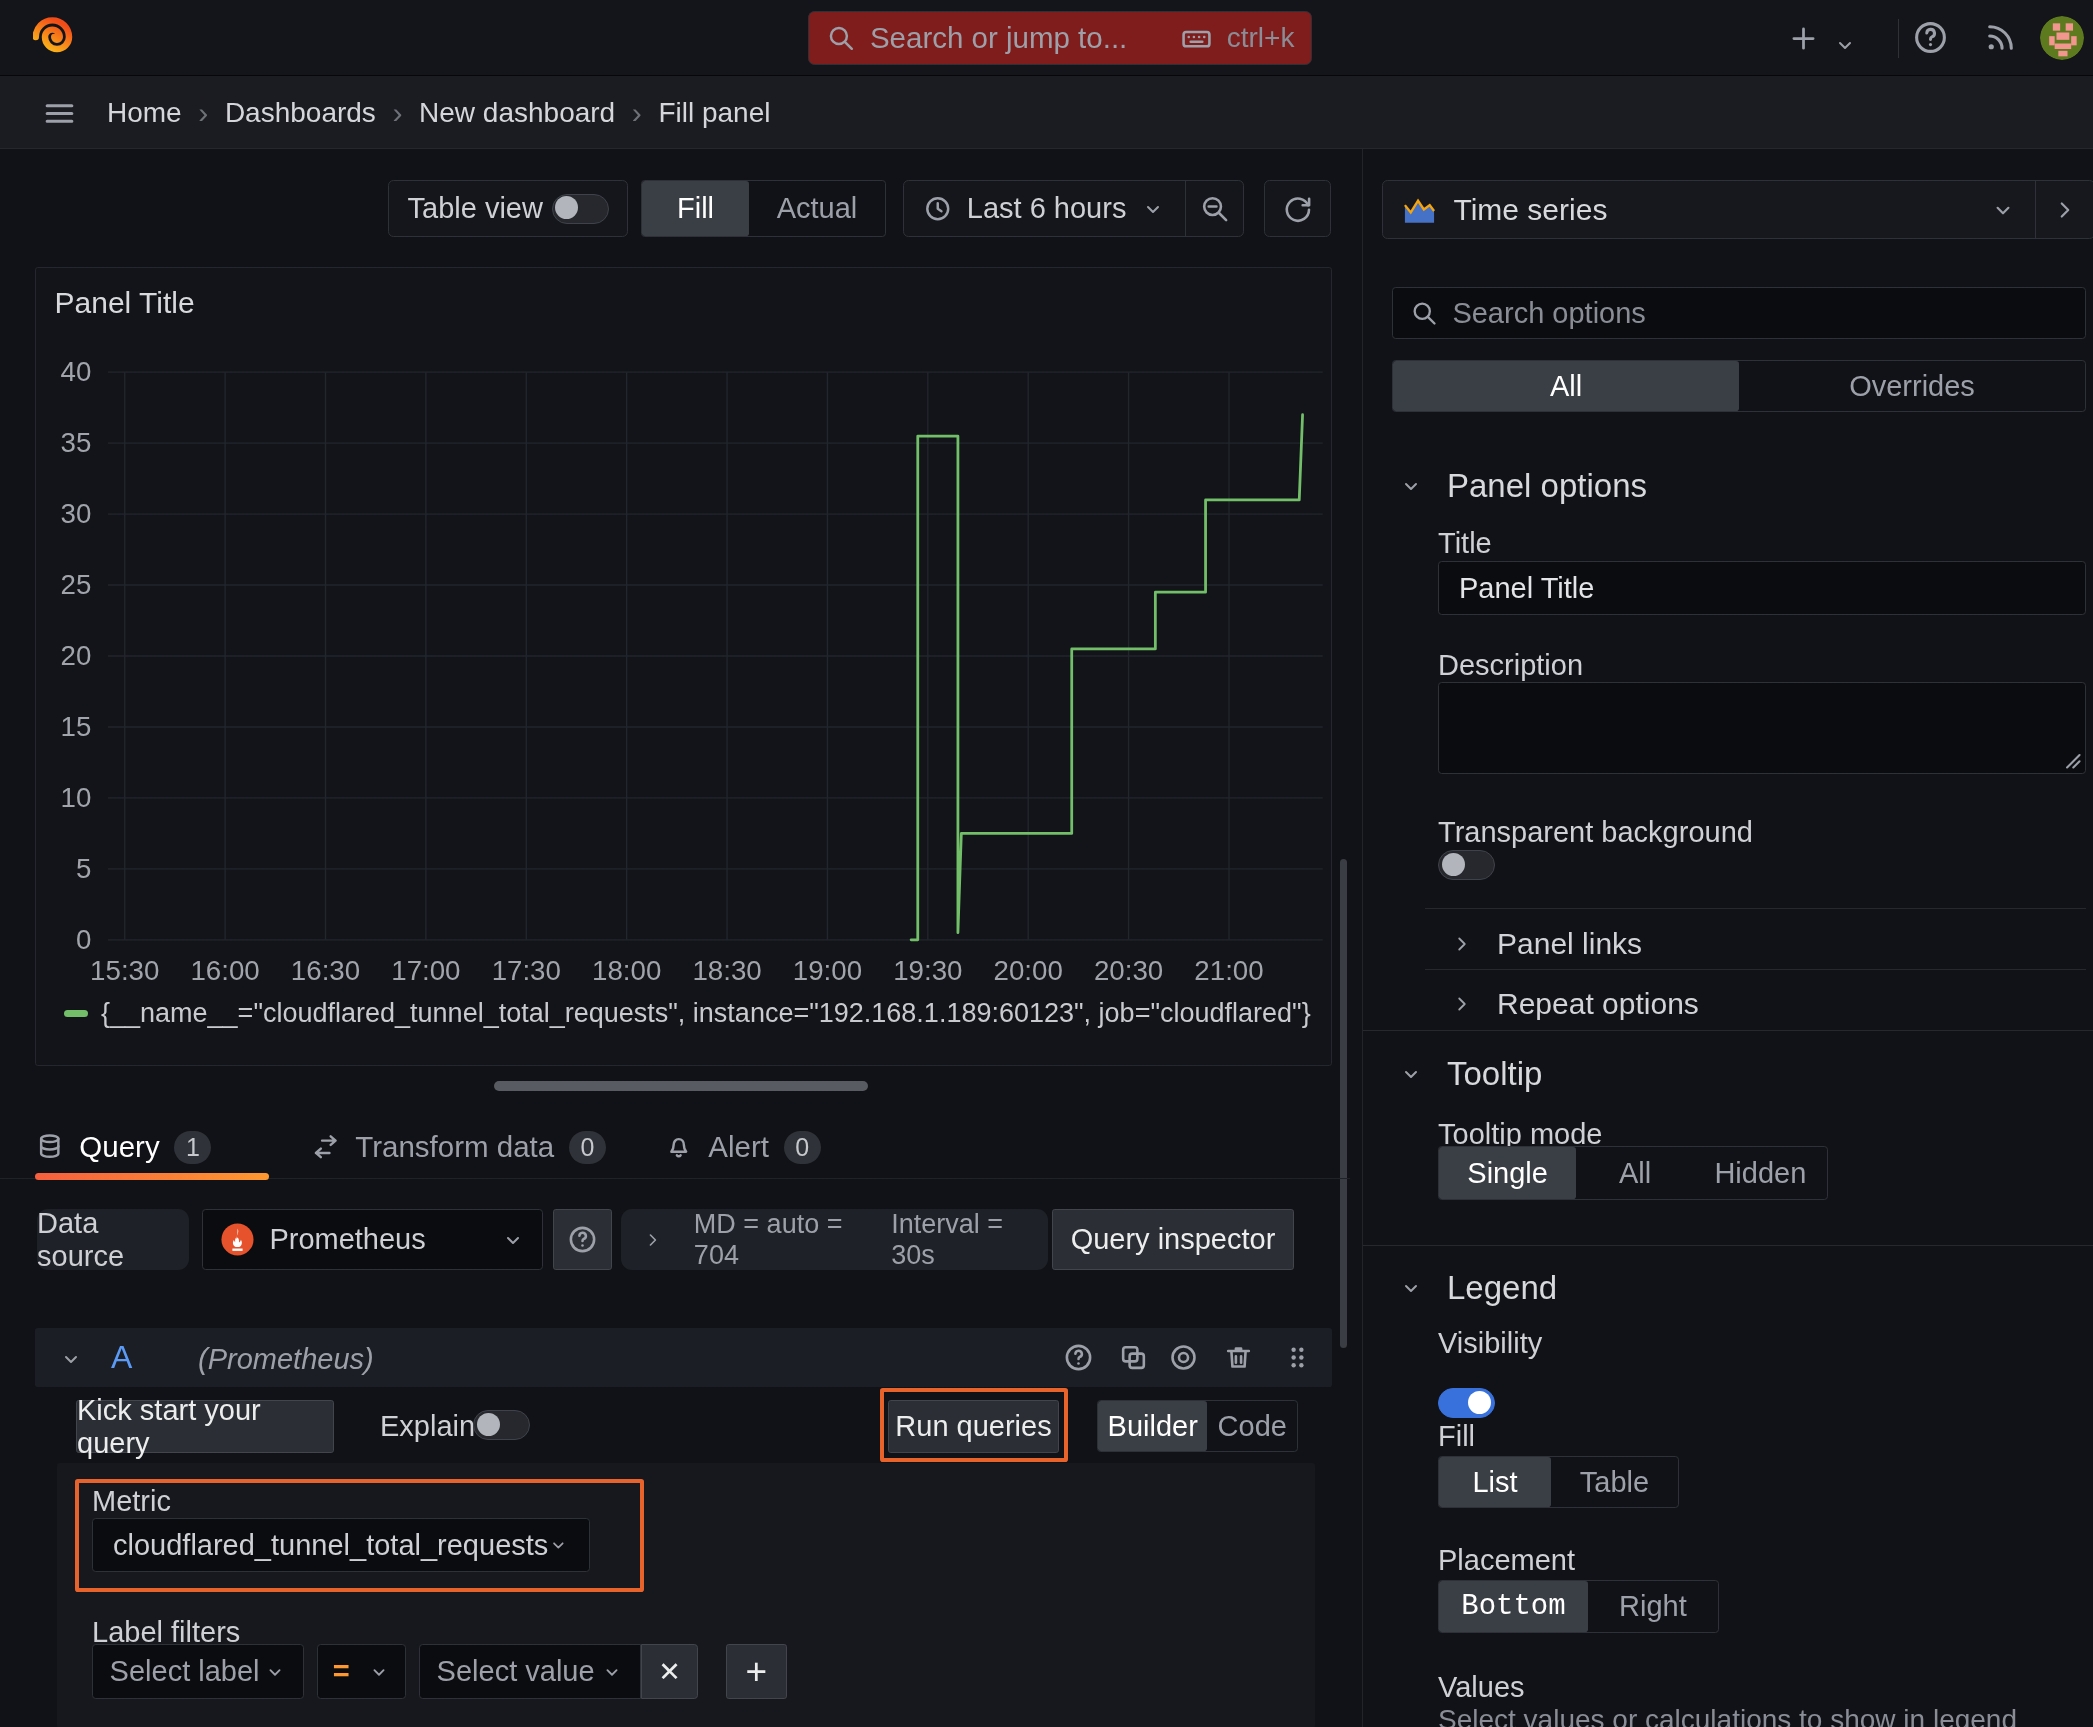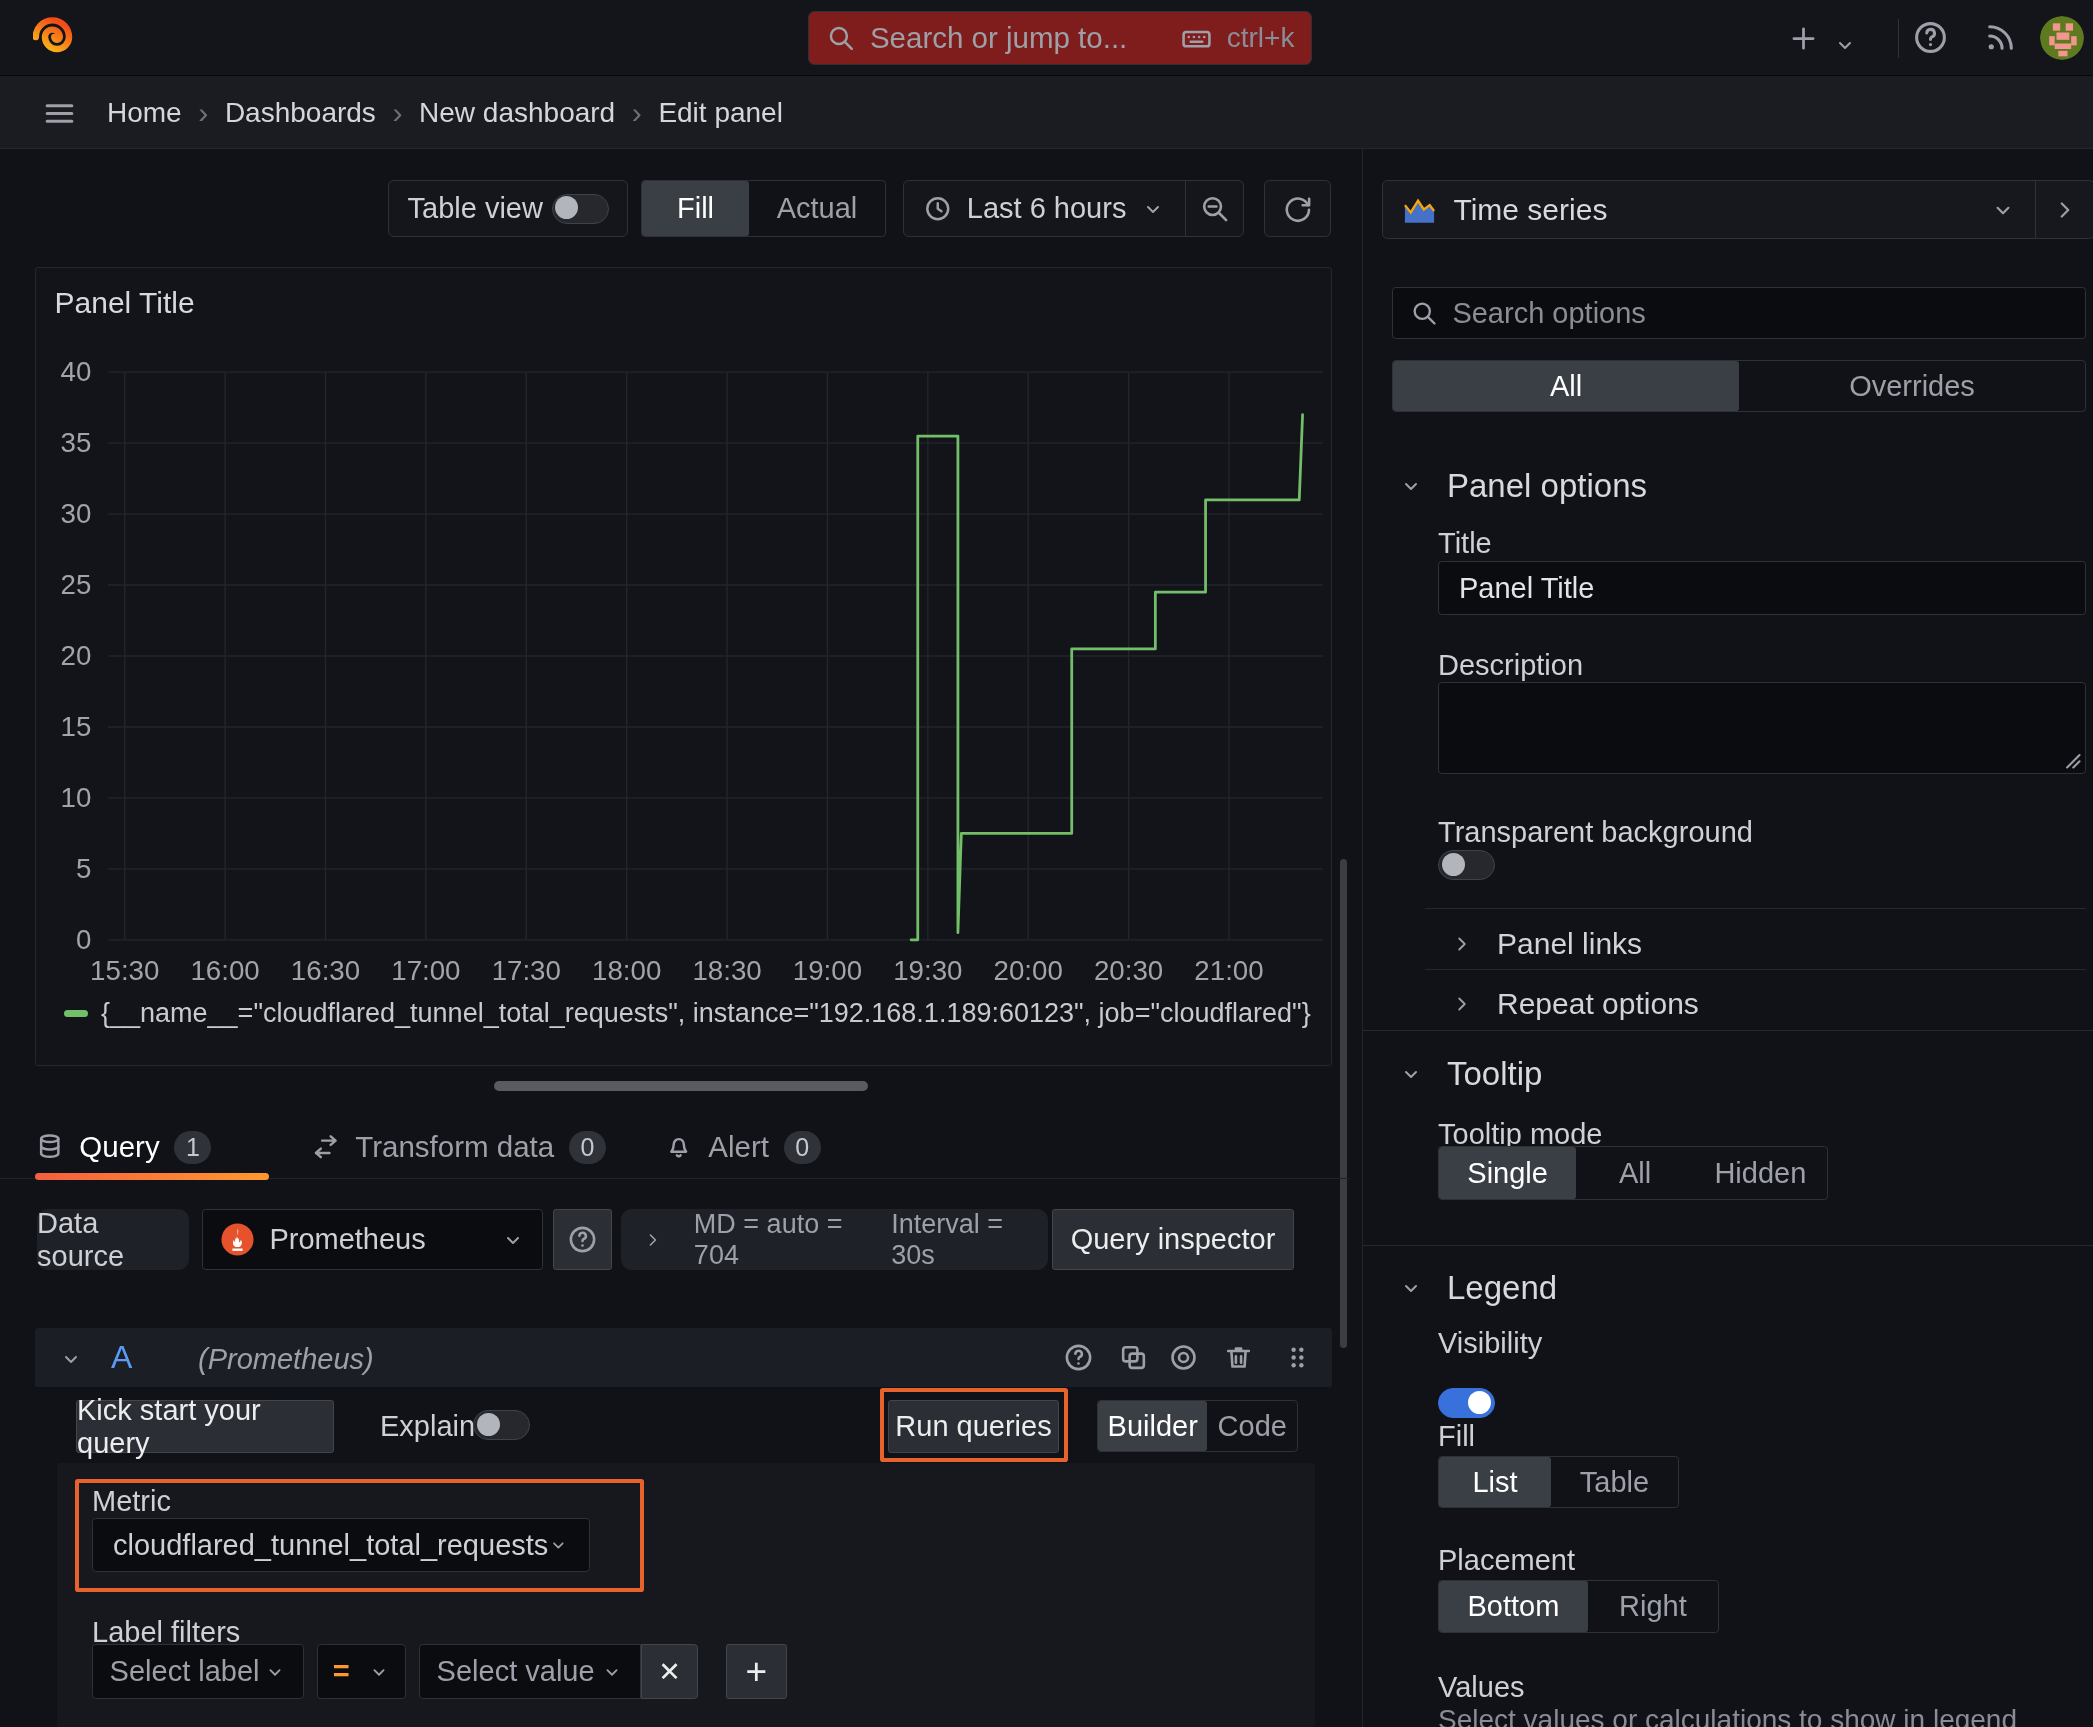--- a/index.html
+++ b/index.html
@@ -154,21 +154,21 @@
         <path d="M4 7h16M4 12h16M4 17h16"></path>
       </svg>
   </div>
   <div class="abs row" style="left:107px;top:0;height:73px;">
     <span class="crumb">Home</span>
     <span class="crumb-sep">›</span>
     <span class="crumb">Dashboards</span>
     <span class="crumb-sep">›</span>
     <span class="crumb">New dashboard</span>
     <span class="crumb-sep">›</span>
-    <span class="crumb dim">Edit panel</span>
+    <span class="crumb dim">Fill panel</span>
   </div>
   <div id="btn-discard" class="abs btn">Discard</div>
   <div id="btn-save" class="abs btn">Save</div>
   <div id="btn-apply" class="abs btn">Apply</div>
   <div class="abs" style="left:2029px;top:87px;width:0.9px;height:52px;background:#2e3136;"></div>
   <div class="abs tb-icon" style="left:2042px;top:92px;">
     <svg class="ic" width="33" height="33" viewBox="0 0 24 24">
         <path d="m6 15 6-6 6 6"></path>
       </svg>
   </div>
@@ -506,19 +506,19 @@
   <div class="abs toggle on" style="left:75px;top:1209px;">
       <div class="knob"></div>
     </div>
   <span class="abs side-label" style="left:75px;top:1271px;">Fill</span>
   <div class="abs seg-wrap" style="left:75px;top:1307px;width:241px;height:52px;">
     <div class="seg active" style="width:113px;font-weight:400;">List</div>
     <div class="seg" style="width:128px;">Table</div>
   </div>
   <span class="abs side-label" style="left:75px;top:1395px;">Placement</span>
   <div class="abs seg-wrap" style="left:75px;top:1431px;width:281px;height:53px;">
-    <div class="seg active" style="width:150px;font-weight:500;">Bottom</div>
+    <div class="seg active" style="width:150px;font-weight:500;font-family:Liberation Mono, monospace;">Bottom</div>
     <div class="seg" style="width:131px;">Right</div>
   </div>
   <span class="abs side-label" style="left:75px;top:1522px;">Values</span>
   <span class="abs helper" style="left:75px;top:1555px;">Select values or calculations to show in legend</span>
 </div>
 
 
 </body></html>

